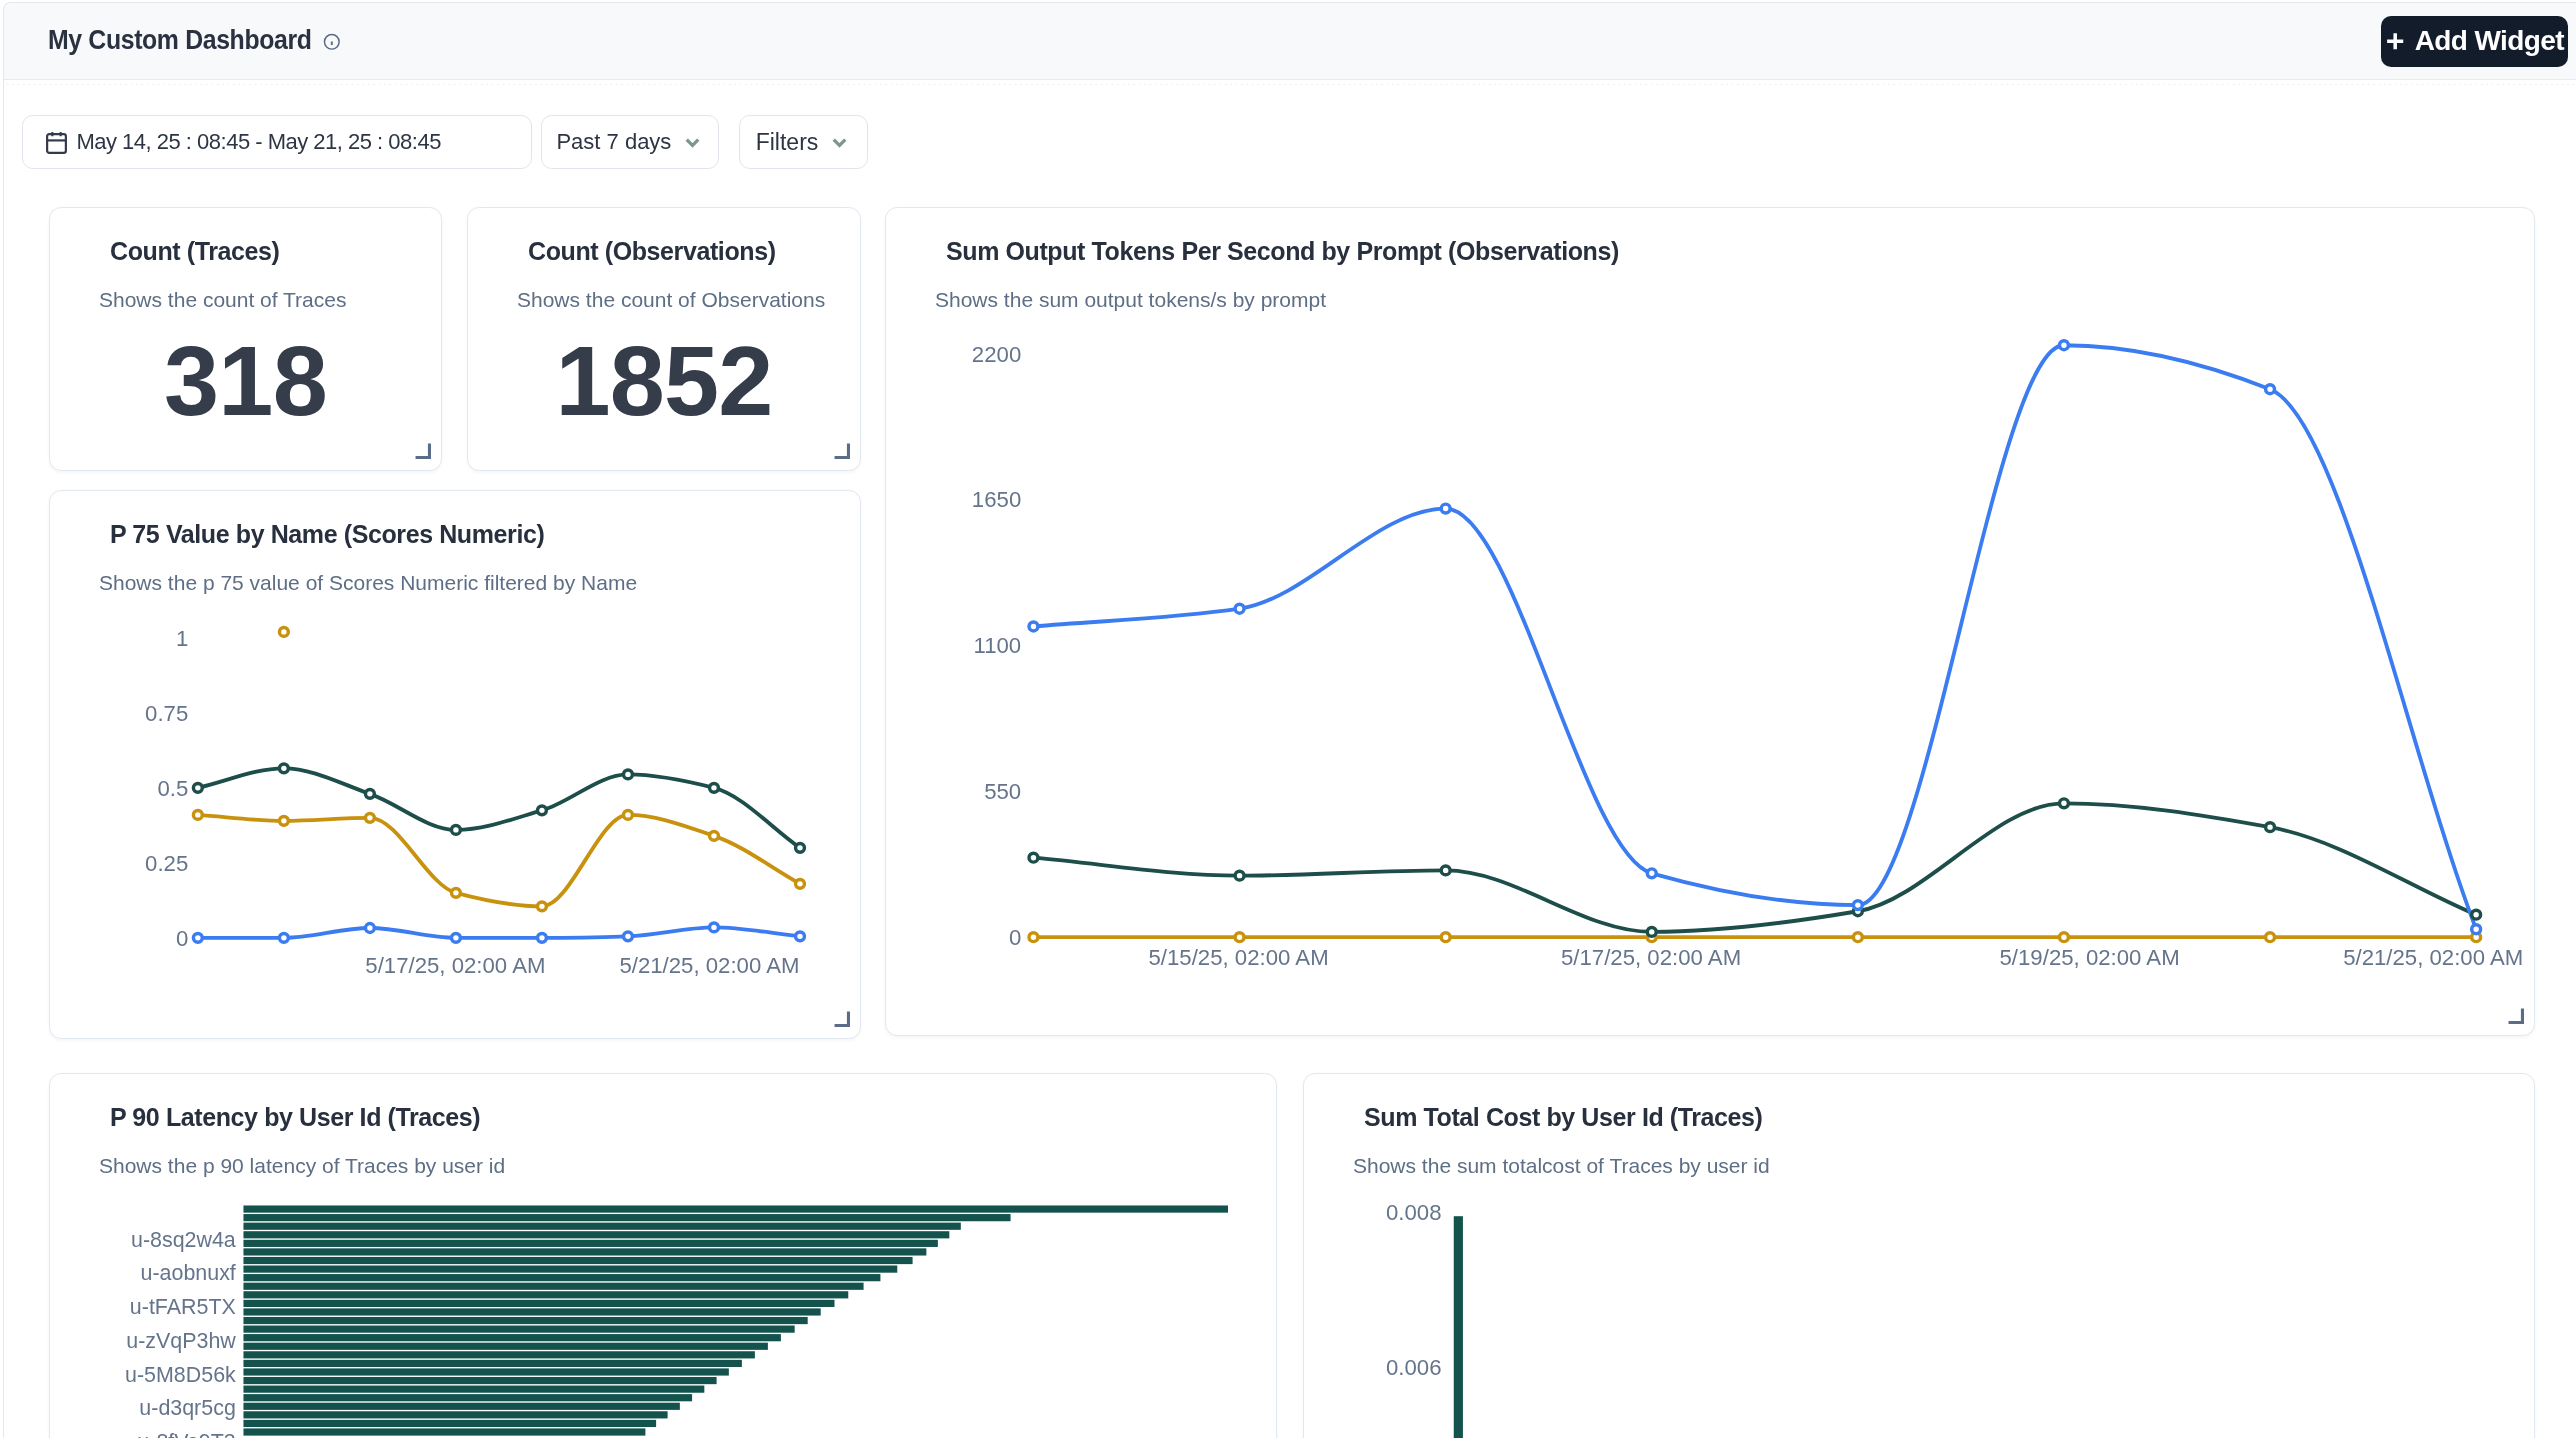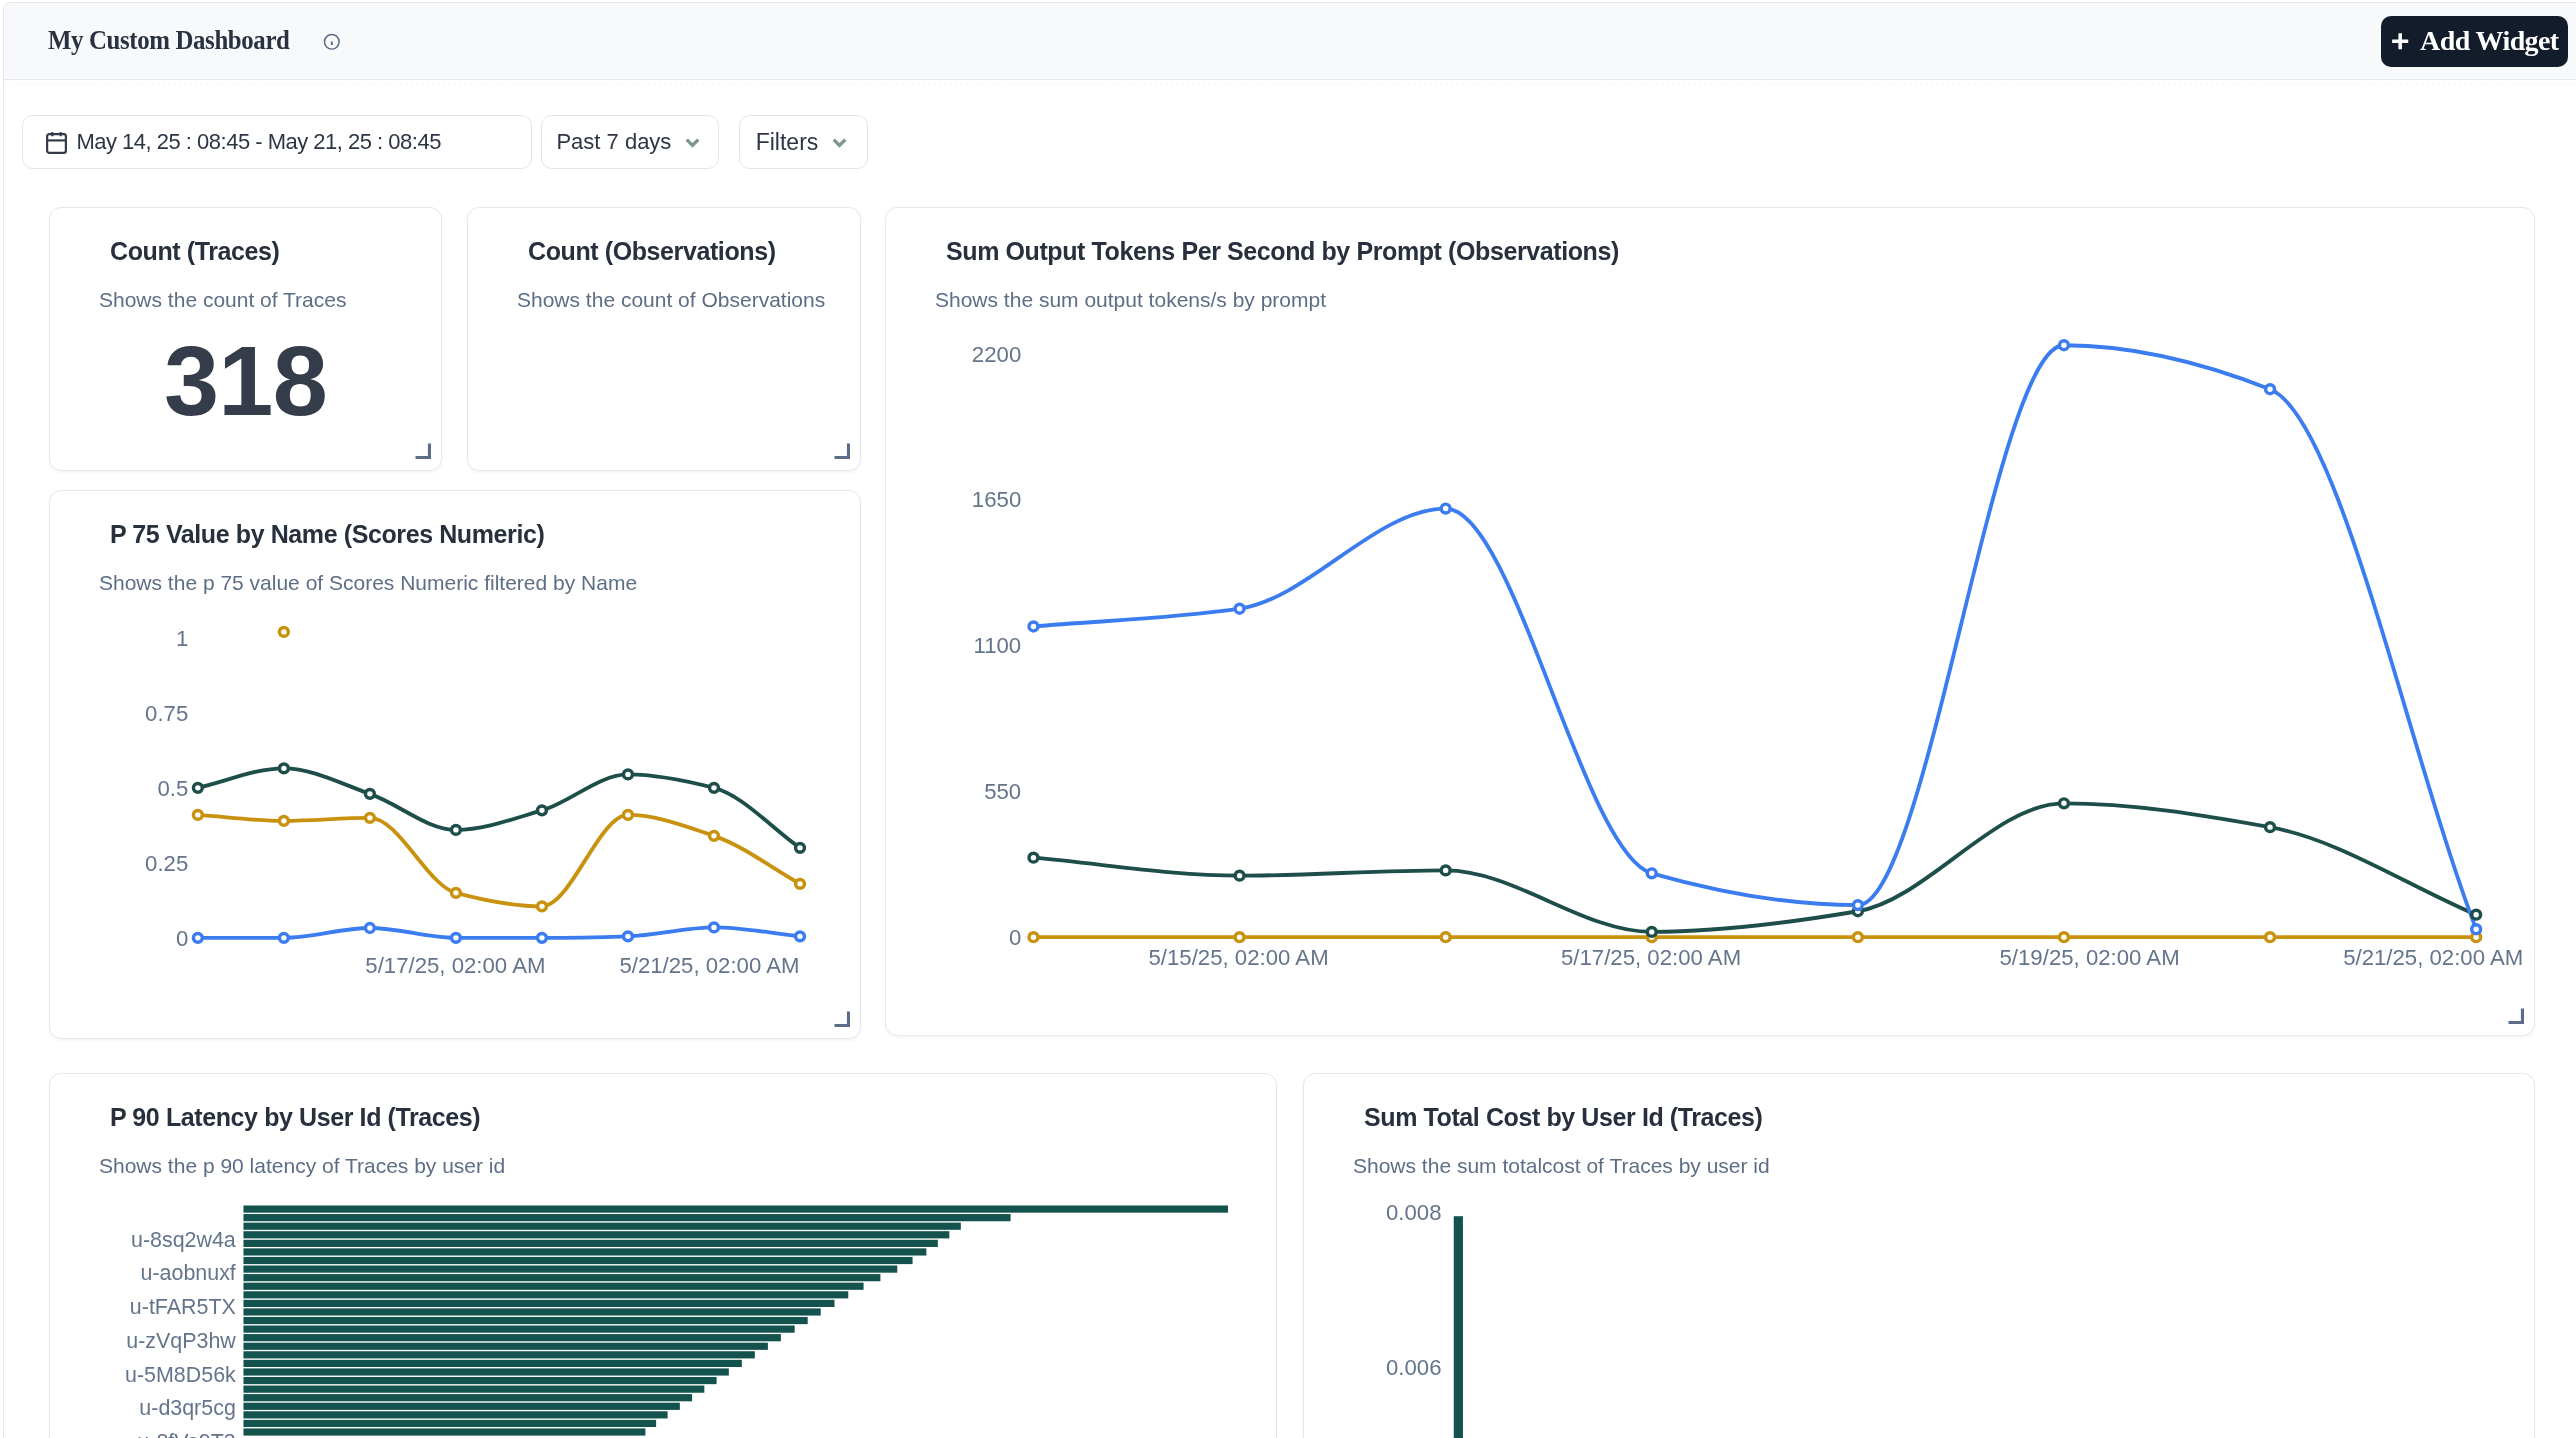--- a/index.html
+++ b/index.html
@@ -1,18 +1,18 @@
 <!DOCTYPE html>
 <html style="font-size:12.2px"><head><meta charset="utf-8"><style>
 * { margin:0; padding:0; box-sizing:border-box; }
 html,body { width:2576px; height:1439px; background:#fff; font-family:"Liberation Sans", sans-serif; overflow:hidden; }
 .abs { position:absolute; }
 #panel { position:absolute; left:3.1px; top:1.5px; right:0; bottom:-15.3px; border-left:1.5px solid #e4e7ed; border-top:1.5px solid #e4e7ed; border-top-left-radius:7.7px; background:#fff; overflow:hidden; }
 #hdr { position:absolute; left:0; top:0; right:0; height:77px; background:#f8f9fb; border-bottom:1.5px solid #e7e9ee; border-top-left-radius:7.7px; }
-#hdrc { position:absolute; left:0; top:0; right:0; height:95px;font-family:Liberation Serif, serif; }
+#hdrc { position:absolute; left:0; top:0; right:0; height:95px; }
 #dots { position:absolute; left:0; top:80px; right:0; height:3.1px; background-image:radial-gradient(circle, #edeff3 0.8px, transparent 0.9px); background-size:5.4px 3.1px; background-position:0.8px 0px; }
 #title { position:absolute; left:44px; top:21.4px; font-size:27.6px; font-weight:700; color:#2a3140; letter-spacing:-0.4px; transform:scaleX(0.9); transform-origin:left center; }
 #info { position:absolute; left:319px; top:30px; }
 #addw { position:absolute; right:7.7px; top:13px; height:51px; width:187px; background:#131c2b; border-radius:10px; color:#fff; font-size:28px; font-weight:600; letter-spacing:-0.6px; display:flex; align-items:center; justify-content:center; gap:10.7px; }
 .box { position:absolute; top:115px; height:54px; border:1.5px solid #e1e5eb; border-radius:10.7px; background:#fff; display:flex; align-items:center; color:#2d3544; font-size:23px; }
 .card { position:absolute; background:#fff; border:1.5px solid #e2e8f0; border-radius:12.2px; box-shadow:0 1.5px 3.8px rgba(15,23,42,.04); }
 .ct { position:absolute; left:26px; top:29px; font-size:25px; font-weight:700; color:#28303e; letter-spacing:-0.4px;margin-left:34px; }
 .cs { position:absolute; left:26px; top:80px; font-size:21px; color:#5d6e85;margin-left:23px; }
 .num { position:absolute; left:0; right:0; text-align:center; font-size:99px; font-weight:700; color:#353c4a; letter-spacing:-0.8px; }
 .rsz { position:absolute; right:10px; bottom:10.7px; }
@@ -62,20 +62,21 @@
  <div class="ct">Count (Traces)</div>
  <div class="cs">Shows the count of Traces</div>
  <div class="num" style="top:116px">318</div>
  <svg class="rsz" width="17" height="17" viewBox="0 0 22 22">
       <path d="M20 2 V20 H2" fill="none" stroke="#5a6c87" stroke-width="4"></path>
     </svg>
 </div>
 <div class="card" style="left:467px;top:207px;width:394px;height:264px">
  <div class="ct">Count (Observations)</div>
  <div class="cs">Shows the count of Observations</div>
+ <div class="num" style="top:116px">1852</div>
  <svg class="rsz" width="17" height="17" viewBox="0 0 22 22">
       <path d="M20 2 V20 H2" fill="none" stroke="#5a6c87" stroke-width="4"></path>
     </svg>
 </div>
 <div class="card" style="left:885px;top:207px;width:1650px;height:829px">
  <div class="ct">Sum Output Tokens Per Second by Prompt (Observations)</div>
  <div class="cs">Shows the sum output tokens/s by prompt</div>
  <svg class="rsz" width="17" height="17" viewBox="0 0 22 22">
       <path d="M20 2 V20 H2" fill="none" stroke="#5a6c87" stroke-width="4"></path>
     </svg>

